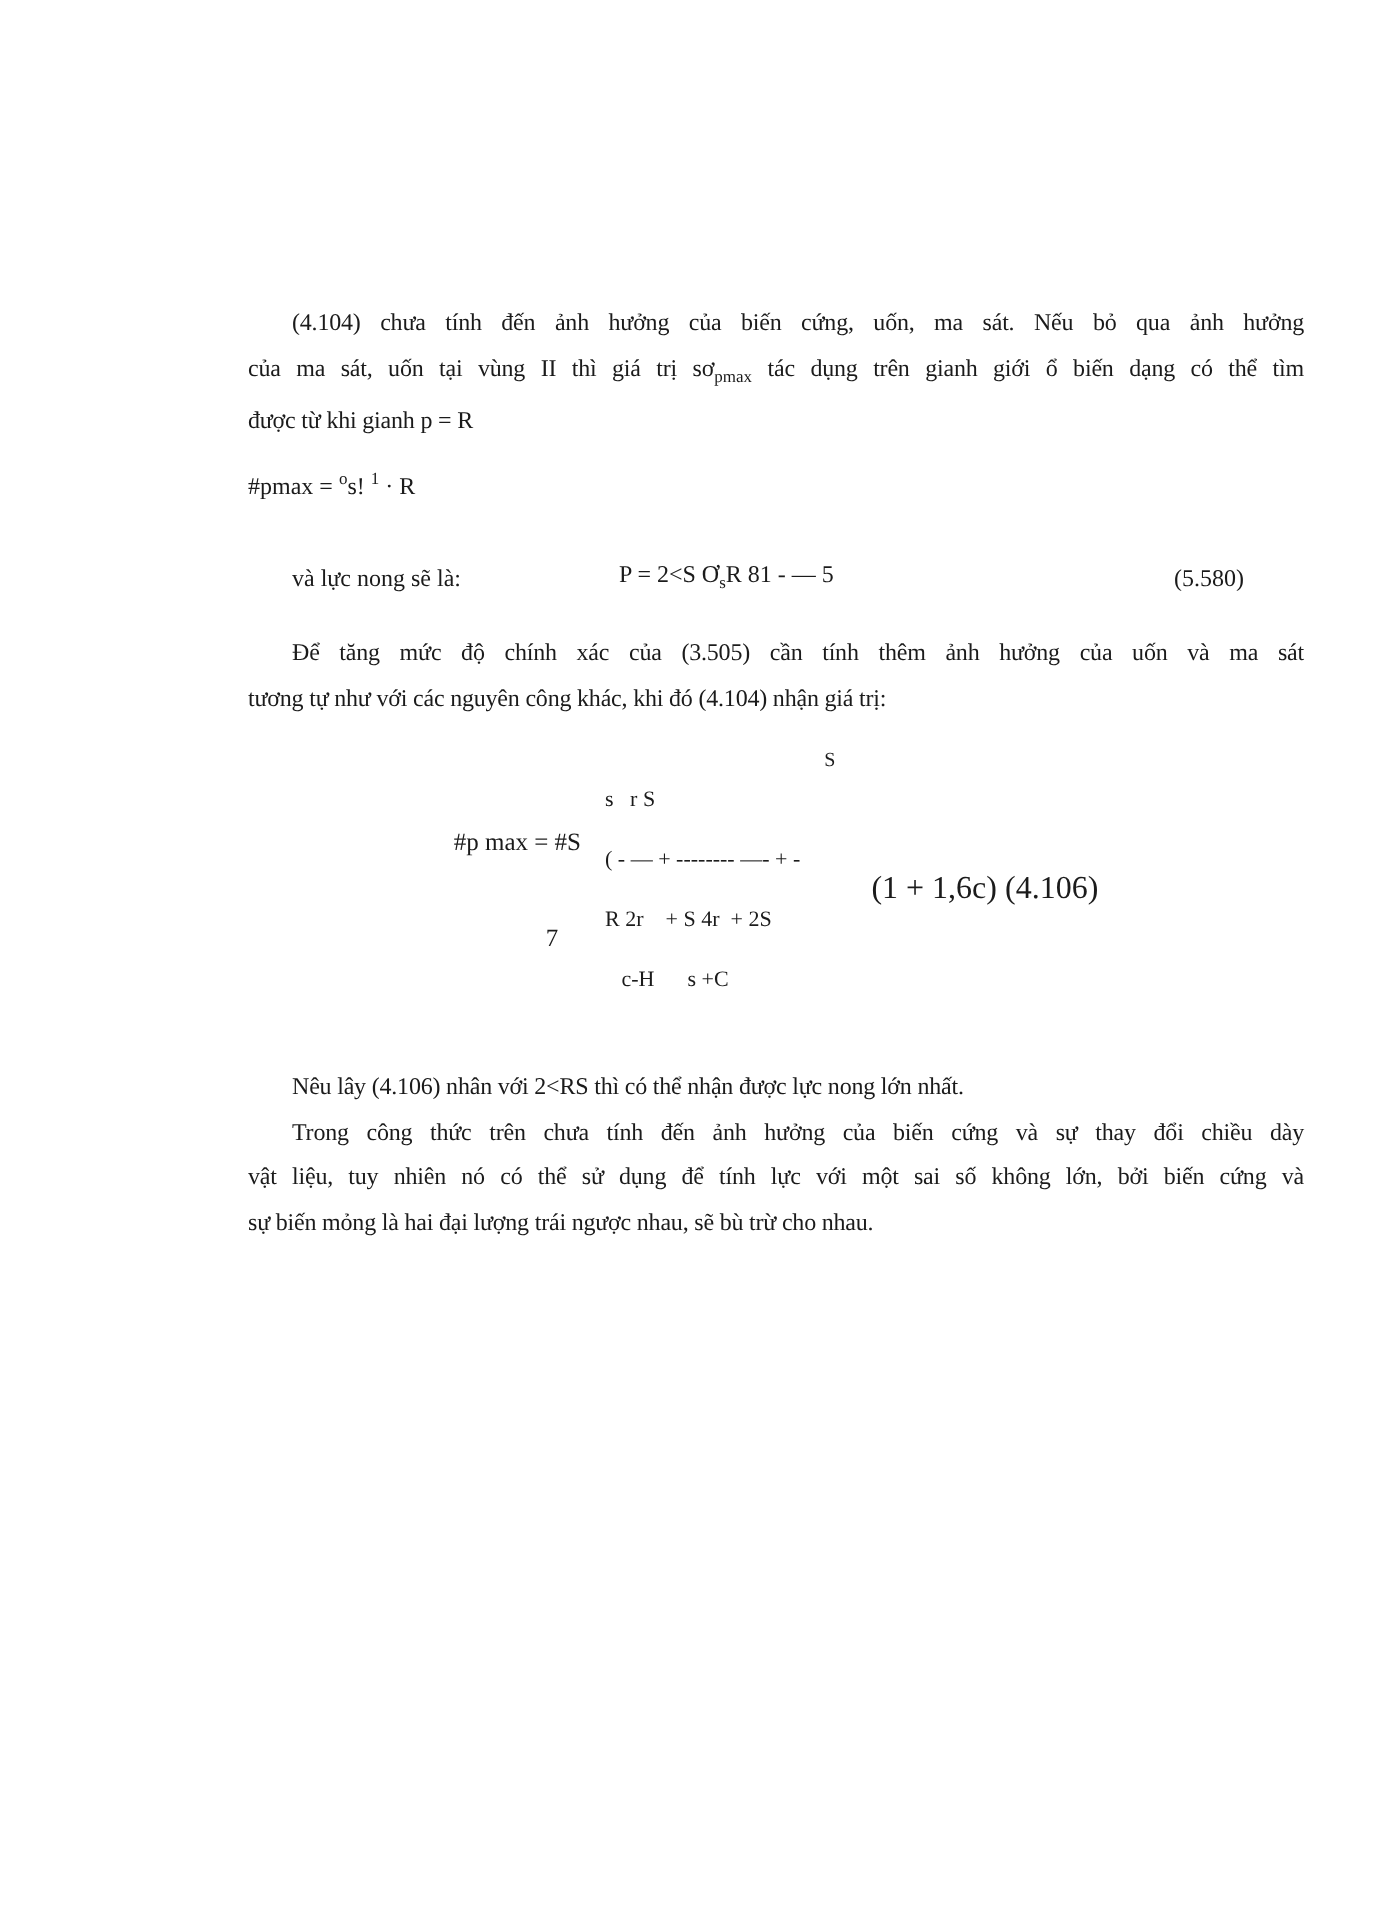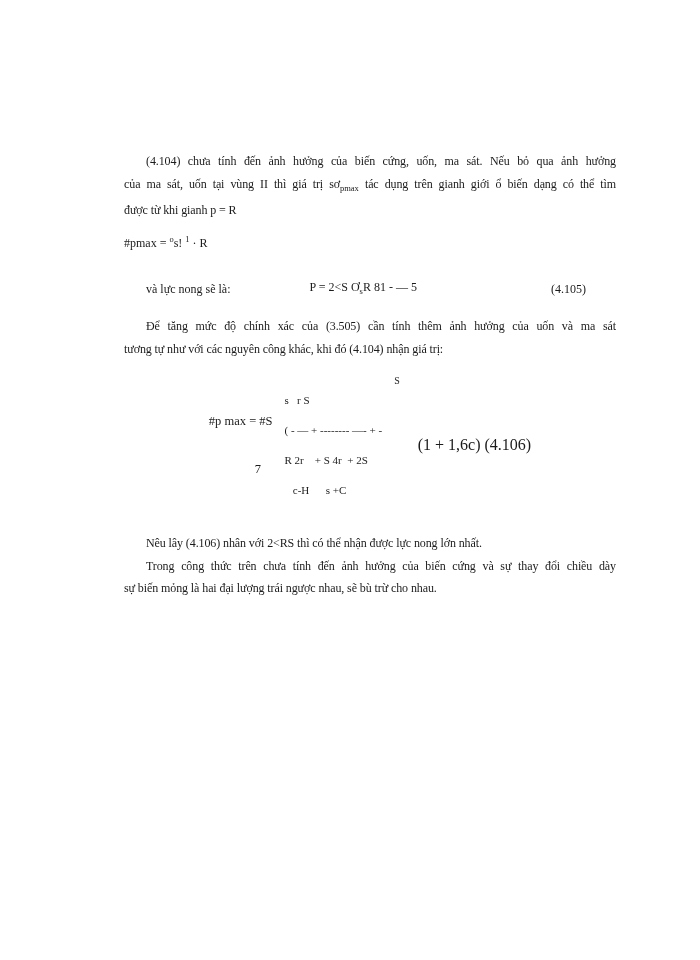--- a/index.html
+++ b/index.html
@@ -7,21 +7,21 @@
   body {
     background: #ffffff;
     color: #1b1b1b;
     font-family: "Liberation Serif", "DejaVu Serif", serif;
   }
   .page {
     position: relative;
     width: 700px;
     height: 732px;
     background: #ffffff;
-    padding: 150px 84px 0 124px;
+    padding: 150px 48px 0 124px;
     overflow: hidden;
   }
   .line {
     font-size: 12px;
     line-height: 22.5px;
     letter-spacing: -0.1px;
     white-space: nowrap;
     text-align: left;
   }
   .just {
@@ -93,21 +93,21 @@
 
   <p class="line just indent">(4.104) chưa tính đến ảnh hưởng của biến cứng, uốn, ma sát. Nếu bỏ qua ảnh hưởng</p>
   <p class="line just"><span>của ma sát, uốn tại vùng II thì giá trị sơ</span><span class="sub">pmax</span><span> tác dụng trên gianh giới ổ biến dạng có thể tìm</span></p>
   <p class="line">được từ khi gianh p = R</p>
 
   <div class="eq-center"><span>#pmax = </span><span class="sup">o</span><span>s! </span><span class="sup">1</span><span> · R</span></div>
 
   <div class="eq-row">
     <span class="eq2-label">và lực nong sẽ là:</span>
     <span class="eq2-formula"><span>P = 2&lt;S Ơ</span><span class="sub">s</span><span>R 81 - — 5</span></span>
-    <span class="eq2-num">(4.105)</span>
+    <span class="eq2-num">(5.580)</span>
   </div>
 
   <p class="line just indent p2">Để tăng mức độ chính xác của (3.505) cần tính thêm ảnh hưởng của uốn và ma sát</p>
   <p class="line">tương tự như với các nguyên công khác, khi đó (4.104) nhận giá trị:</p>
 
   <div class="eq3">
     <div class="eq3-lhs">
       <div>#p max = #S</div>
       <div class="eq3-den">7</div>
     </div>
@@ -117,15 +117,16 @@
       <div>R 2r    + S 4r  + 2S</div>
       <div>   c-H      s +C</div>
     </div>
     <div class="eq3-sup">S</div>
     <div class="eq3-rhs">(1 + 1,6c) (4.106)</div>
   </div>
 
   <p class="line indent note">Nêu lây (4.106) nhân với 2&lt;RS thì có thể nhận được lực nong lớn nhất.</p>
 
   <p class="line just indent">Trong công thức trên chưa tính đến ảnh hưởng của biến cứng và sự thay đổi chiều dày</p>
+  <p class="line just">vật liệu, tuy nhiên nó có thể sử dụng để tính lực với một sai số không lớn, bởi biến cứng và</p>
   <p class="line">sự biến mỏng là hai đại lượng trái ngược nhau, sẽ bù trừ cho nhau.</p>
 
 </div>
 
 </body></html>

